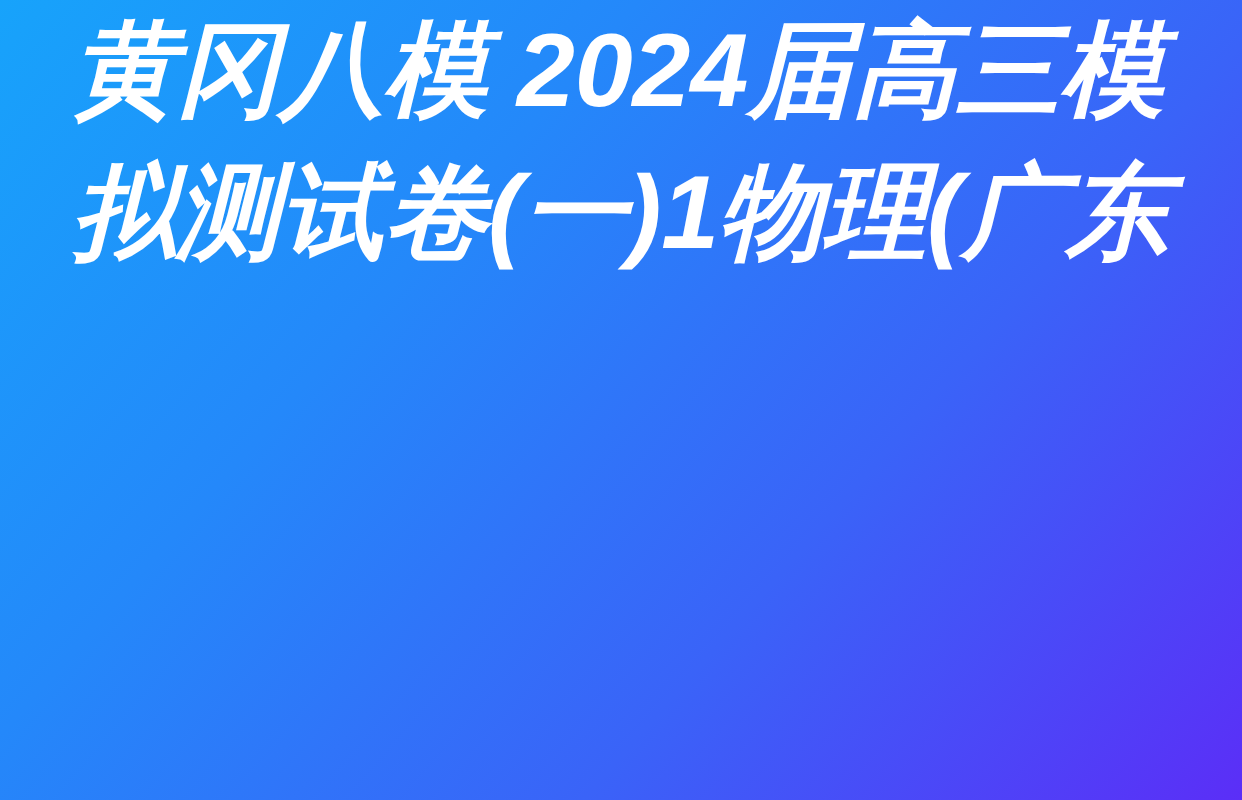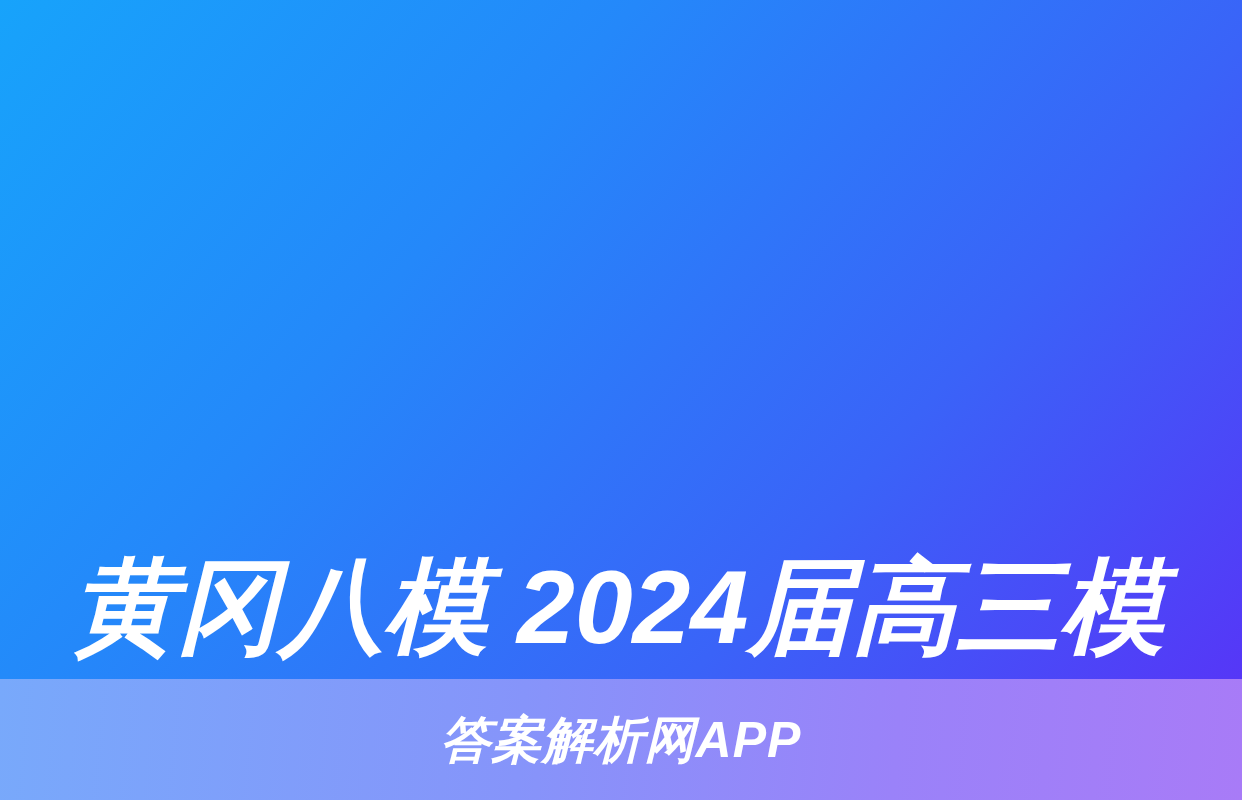--- a/index.html
+++ b/index.html
@@ -28,21 +28,21 @@
   
   .title-stage {
     position: relative;
     flex: 0 0 679px;
     height: 679px;
     box-sizing: border-box;
     padding: 0 72px;
     display: flex;
     flex-direction: column;
     align-items: center;
-    justify-content: flex-end;
+    justify-content: flex-start;
   }
 
   .title-block {
     width: 100%;
     text-align: center;
   }
 
   .title-line {
     display: block;
     color: #ffffff;
@@ -82,20 +82,18 @@
   }
 </style>
 </head>
 <body>
 
 <div class="poster">
 
   <div class="title-stage">
     <div class="title-block">
       <span class="title-line line-1">黄冈八模 2024届高三模</span>
+      <span class="title-line line-2">拟测试卷(一)1物理(广东</span>
     </div>
   </div>
 
-  <div class="brand-band">
-    <span class="brand-text">答案解析网APP</span>
-  </div>
 
 </div>
 
 </body></html>

